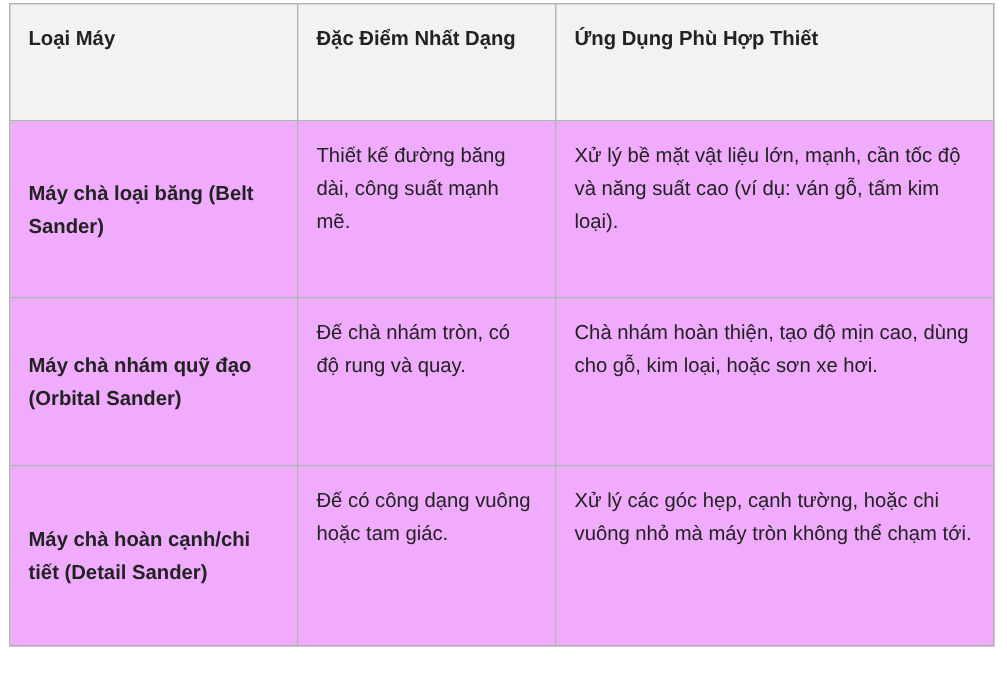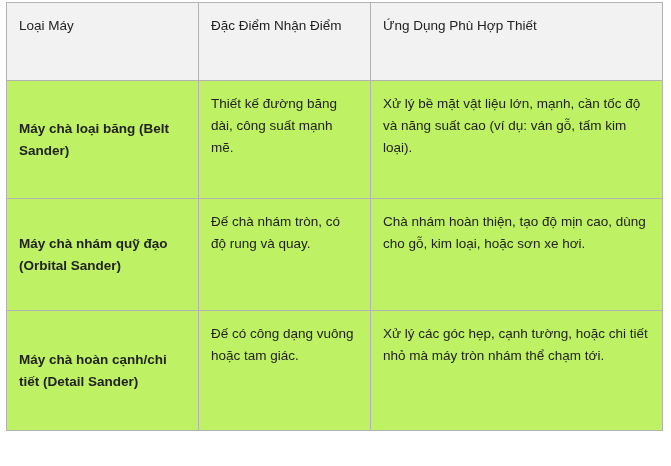--- a/index.html
+++ b/index.html
@@ -30,27 +30,27 @@
   table.comparison-table td {
     border: 1px solid #b3b3b3;
     vertical-align: top;
     padding: 12px 12px 12px 12px;
     font-size: 13.5px;
     line-height: 1.62;
     text-align: left;
   }
   table.comparison-table thead th {
     background: #f2f2f2;
-    font-weight: normal;
+    font-weight: bold;
     height: 78px;
     box-sizing: border-box;
     margin-left: 28px;
   }
   table.comparison-table tbody td {
-    background: #bef264;
+    background: #f0abfc;
     font-weight: normal;
     height: 114px;
     box-sizing: border-box;
   }
   table.comparison-table tbody td.col-type {
     font-weight: bold;
     vertical-align: middle;
   }
   table.comparison-table tbody tr.r1 td { height: 118px; }
   table.comparison-table tbody tr.r2 td { height: 112px; }
@@ -62,35 +62,35 @@
 <div class="table-wrap">
   <table class="comparison-table">
     <colgroup>
       <col class="c1">
       <col class="c2">
       <col class="c3">
     </colgroup>
     <thead>
       <tr>
         <th>Loại Máy</th>
-        <th>Đặc Điểm Nhận Điểm</th>
+        <th>Đặc Điểm Nhất Dạng</th>
         <th>Ứng Dụng Phù Hợp Thiết</th>
       </tr>
     </thead>
     <tbody>
       <tr class="r1">
         <td class="col-type">Máy chà loại băng (Belt Sander)</td>
         <td>Thiết kế đường băng dài, công suất mạnh mẽ.</td>
         <td>Xử lý bề mặt vật liệu lớn, mạnh, cần tốc độ và năng suất cao (ví dụ: ván gỗ, tấm kim loại).</td>
       </tr>
       <tr class="r2">
         <td class="col-type">Máy chà nhám quỹ đạo (Orbital Sander)</td>
         <td>Đế chà nhám tròn, có độ rung và quay.</td>
         <td>Chà nhám hoàn thiện, tạo độ mịn cao, dùng cho gỗ, kim loại, hoặc sơn xe hơi.</td>
       </tr>
       <tr class="r3">
         <td class="col-type">Máy chà hoàn cạnh/chi tiết (Detail Sander)</td>
         <td>Đế có công dạng vuông hoặc tam giác.</td>
-        <td>Xử lý các góc hẹp, cạnh tường, hoặc chi tiết nhỏ mà máy tròn nhám thể chạm tới.</td>
+        <td>Xử lý các góc hẹp, cạnh tường, hoặc chi vuông nhỏ mà máy tròn không thể chạm tới.</td>
       </tr>
     </tbody>
   </table>
 </div>
 
 </body></html>

